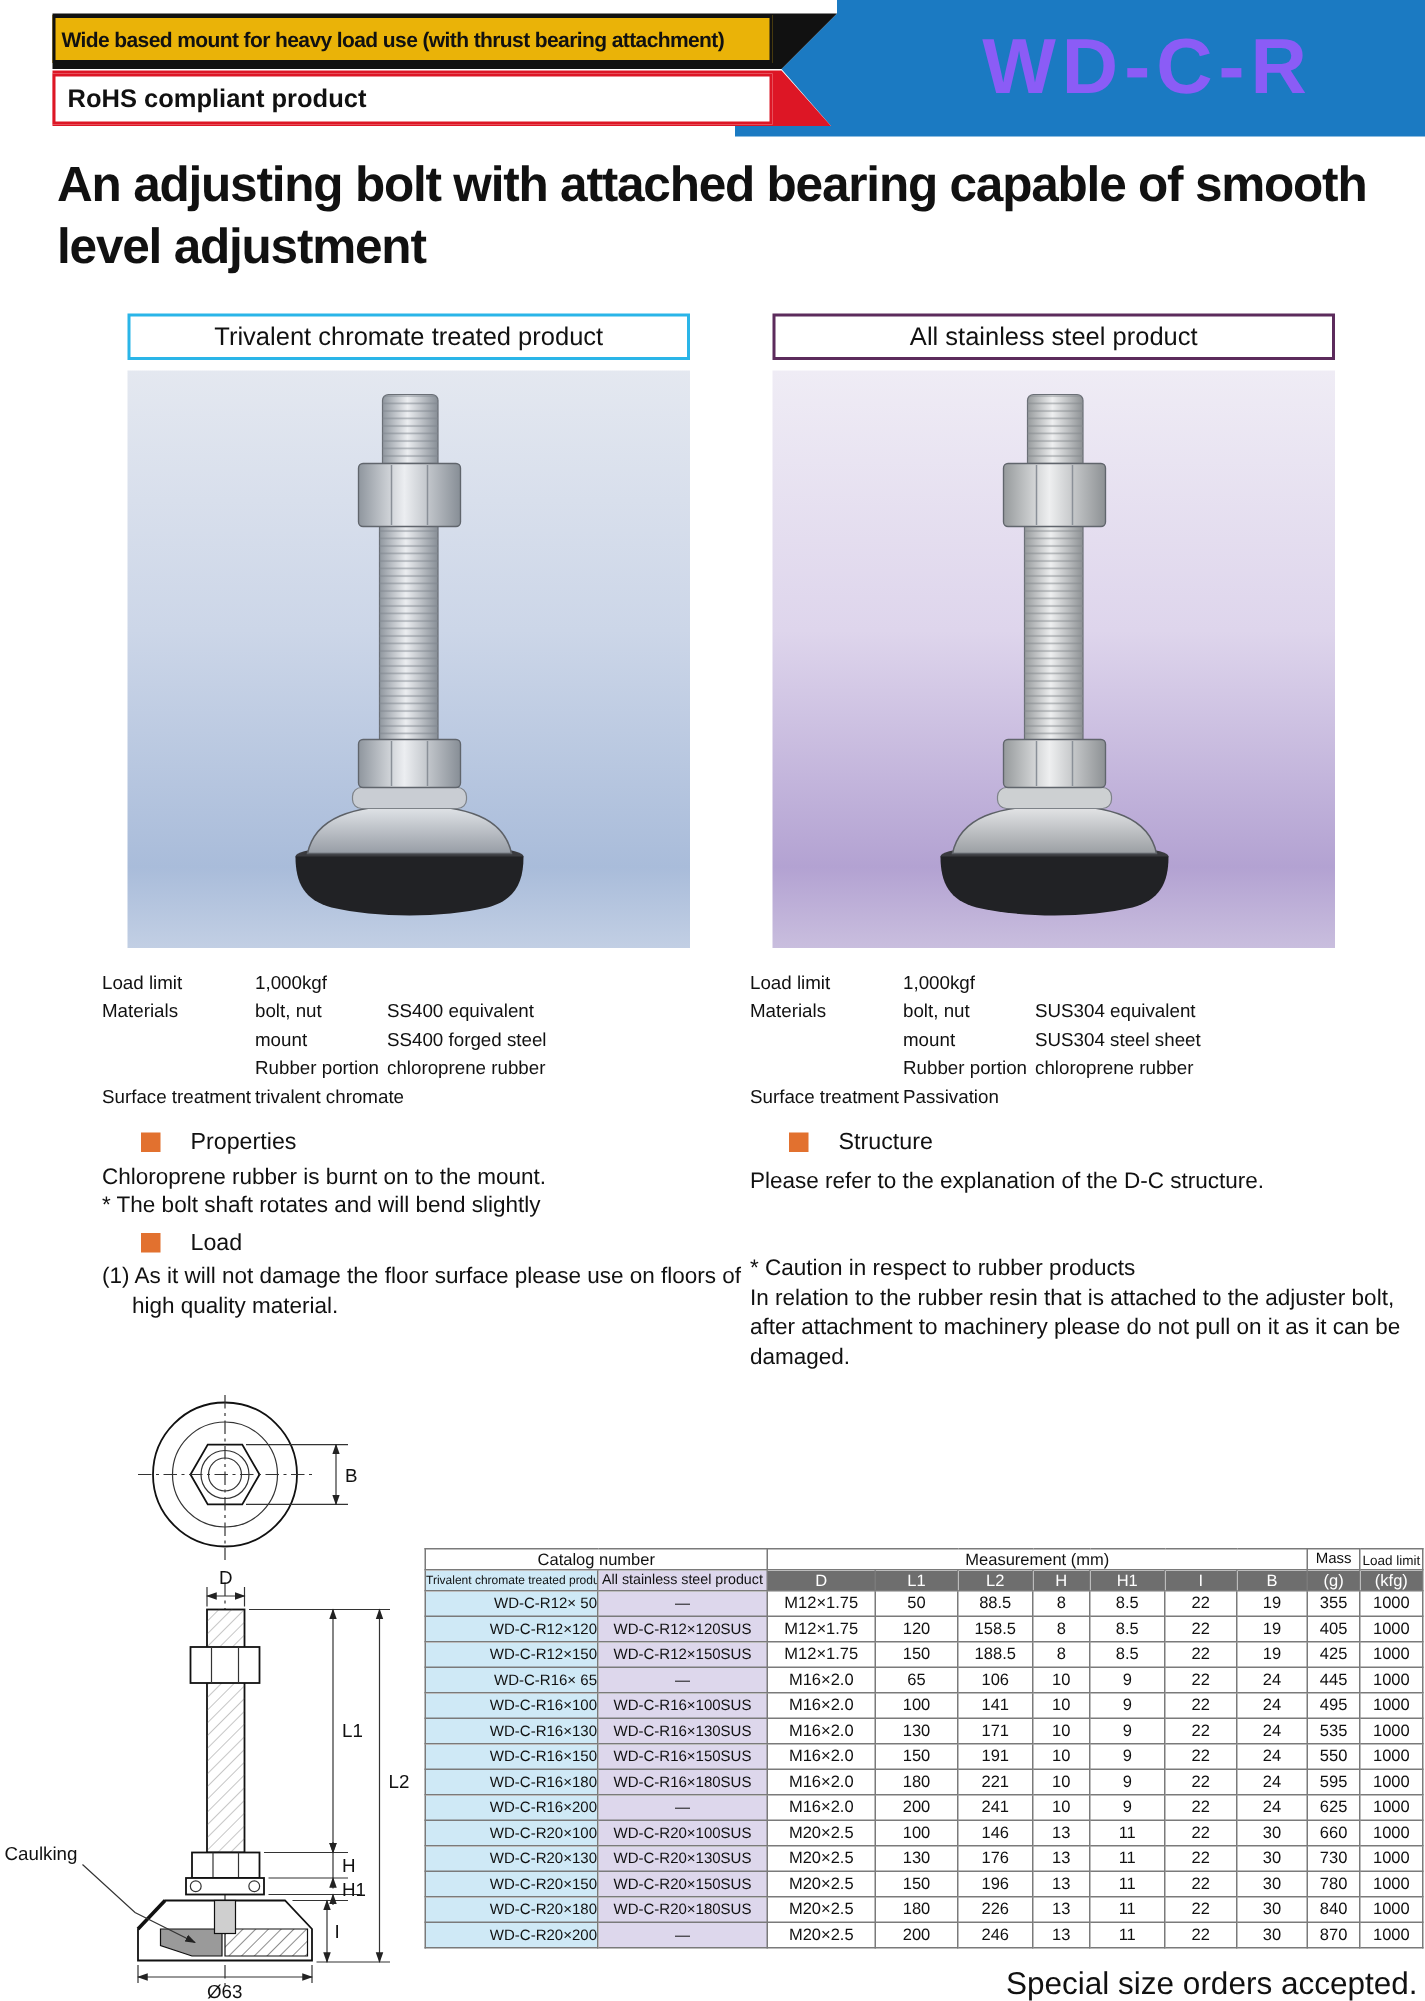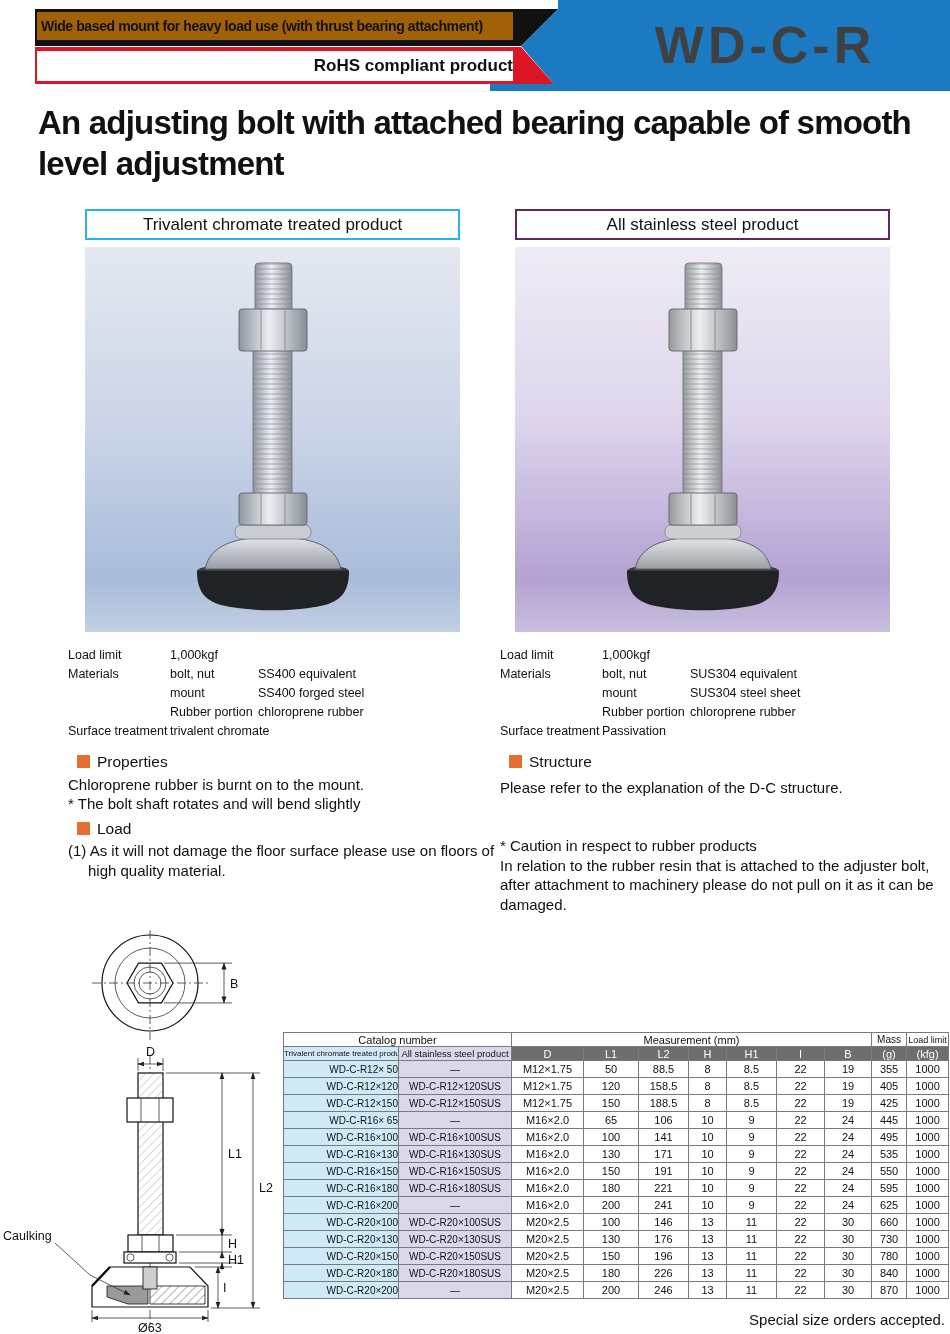--- a/index.html
+++ b/index.html
@@ -1,28 +1,28 @@
 <!DOCTYPE html>
 <html><head>
 <meta charset="utf-8">
 <style>
   html,body{margin:0;padding:0;background:#fff;}
   #page{position:relative;width:950px;height:1334px;background:#fff;overflow:hidden;
         font-family:"Liberation Sans",sans-serif;color:#111;}
 
   
   .hdr-svg{position:absolute;left:0;top:0;}
-  .hdr-box1{position:absolute;left:35px;top:10px;width:480px;height:32px;background:#a16207;
+  .hdr-box1{position:absolute;left:35px;top:10px;width:480px;height:32px;background:#eab308;
             border:2px solid #111;display:flex;align-items:center;padding-left:4px;
             font-size:14px;font-weight:600;letter-spacing:-0.4px;box-sizing:border-box;white-space:nowrap;}
   .hdr-box2{position:absolute;left:35px;top:49px;width:480px;height:34px;background:#fff;
-            border:2px solid #dd1625;display:flex;align-items:center;padding-left:18px;
-            font-size:17px;font-weight:600;box-sizing:border-box;justify-content:flex-end;}
+            border:2px solid #dd1625;display:flex;align-items:center;padding-left:8px;
+            font-size:17px;font-weight:600;box-sizing:border-box;}
   .hdr-code{position:absolute;left:590px;top:2px;width:350px;height:86px;display:flex;
-            align-items:center;justify-content:center;color:#404040;font-size:52px;
+            align-items:center;justify-content:center;color:#8b5cf6;font-size:52px;
             font-weight:bold;letter-spacing:4px;}
 
   
   .title{position:absolute;left:38px;top:102px;width:880px;font-size:33px;line-height:41px;
          font-weight:bold;letter-spacing:-0.8px;}
 
   
   .panel-hdr{position:absolute;top:209px;width:375px;height:31px;background:#fff;
              display:flex;align-items:center;justify-content:center;font-size:17px;box-sizing:border-box;}
   .panel-hdr.left{left:85px;border:2px solid #2ab5e8;}
@@ -35,21 +35,21 @@
   .specs{position:absolute;top:646px;width:425px;display:grid;
          grid-template-columns:102px 88px 1fr;font-size:12.5px;line-height:19px;}
   .specs.left{left:68px;}
   .specs.right{left:500px;}
   .specs .span2{grid-column:2 / 4;}
 
   
   .sec{position:absolute;top:752px;font-size:15px;line-height:19.5px;}
   .sec.left{left:68px;width:448px;}
   .sec.right{left:500px;width:450px;}
-  .sec-h{display:flex;align-items:center;gap:7px;margin-left:9px;margin-bottom:3px;font-size:15.5px;}
+  .sec-h{display:flex;align-items:center;gap:20px;margin-left:26px;margin-bottom:3px;font-size:15.5px;}
   .sq{width:13px;height:13px;background:#e2712f;flex:0 0 auto;}
   .hang{text-indent:-20px;padding-left:20px;}
   .mt{margin-top:6px;}
 
   
   .drawing{position:absolute;left:0;top:930px;}
   .drawing text{font-family:"Liberation Sans",sans-serif;font-size:12.5px;fill:#111;}
   .thin{stroke:#333;stroke-width:0.8;fill:none;}
   .part{stroke:#111;stroke-width:1.2;fill:#fff;}
 
@@ -61,21 +61,21 @@
   .tbl thead tr{height:14px;}
   .tbl tbody tr{height:17px;}
   .tbl .gray{background:#6e6e6e;color:#fff;}
   .tbl .cat1h{background:#cfe9f6;font-size:8px;}
   .tbl .cat2h{background:#ddd7ec;font-size:9.5px;}
   .tbl td.c-cat1{background:#cfe9f6;font-size:10px;text-align:right;}
   .tbl td.c-cat2{background:#ddd7ec;font-size:10px;}
   .tbl .th-small{font-size:10px;}
   .tbl .th-tiny{font-size:9px;}
 
-  .footnote{position:absolute;right:5px;top:1311px;font-size:15px;}
+  .footnote{position:absolute;right:5px;top:1311px;font-size:21px;}
 </style>
 </head>
 <body>
 
 <div id="page">
 
   <div>
     <svg class="hdr-svg" width="950" height="92">
       <polygon points="558,0 950,0 950,91 490,91 490,84 554,84 521,46 558,9" fill="#1b7ac2"></polygon>
       <polygon points="35,9 558,9 521,46 35,46" fill="#111111"></polygon>

